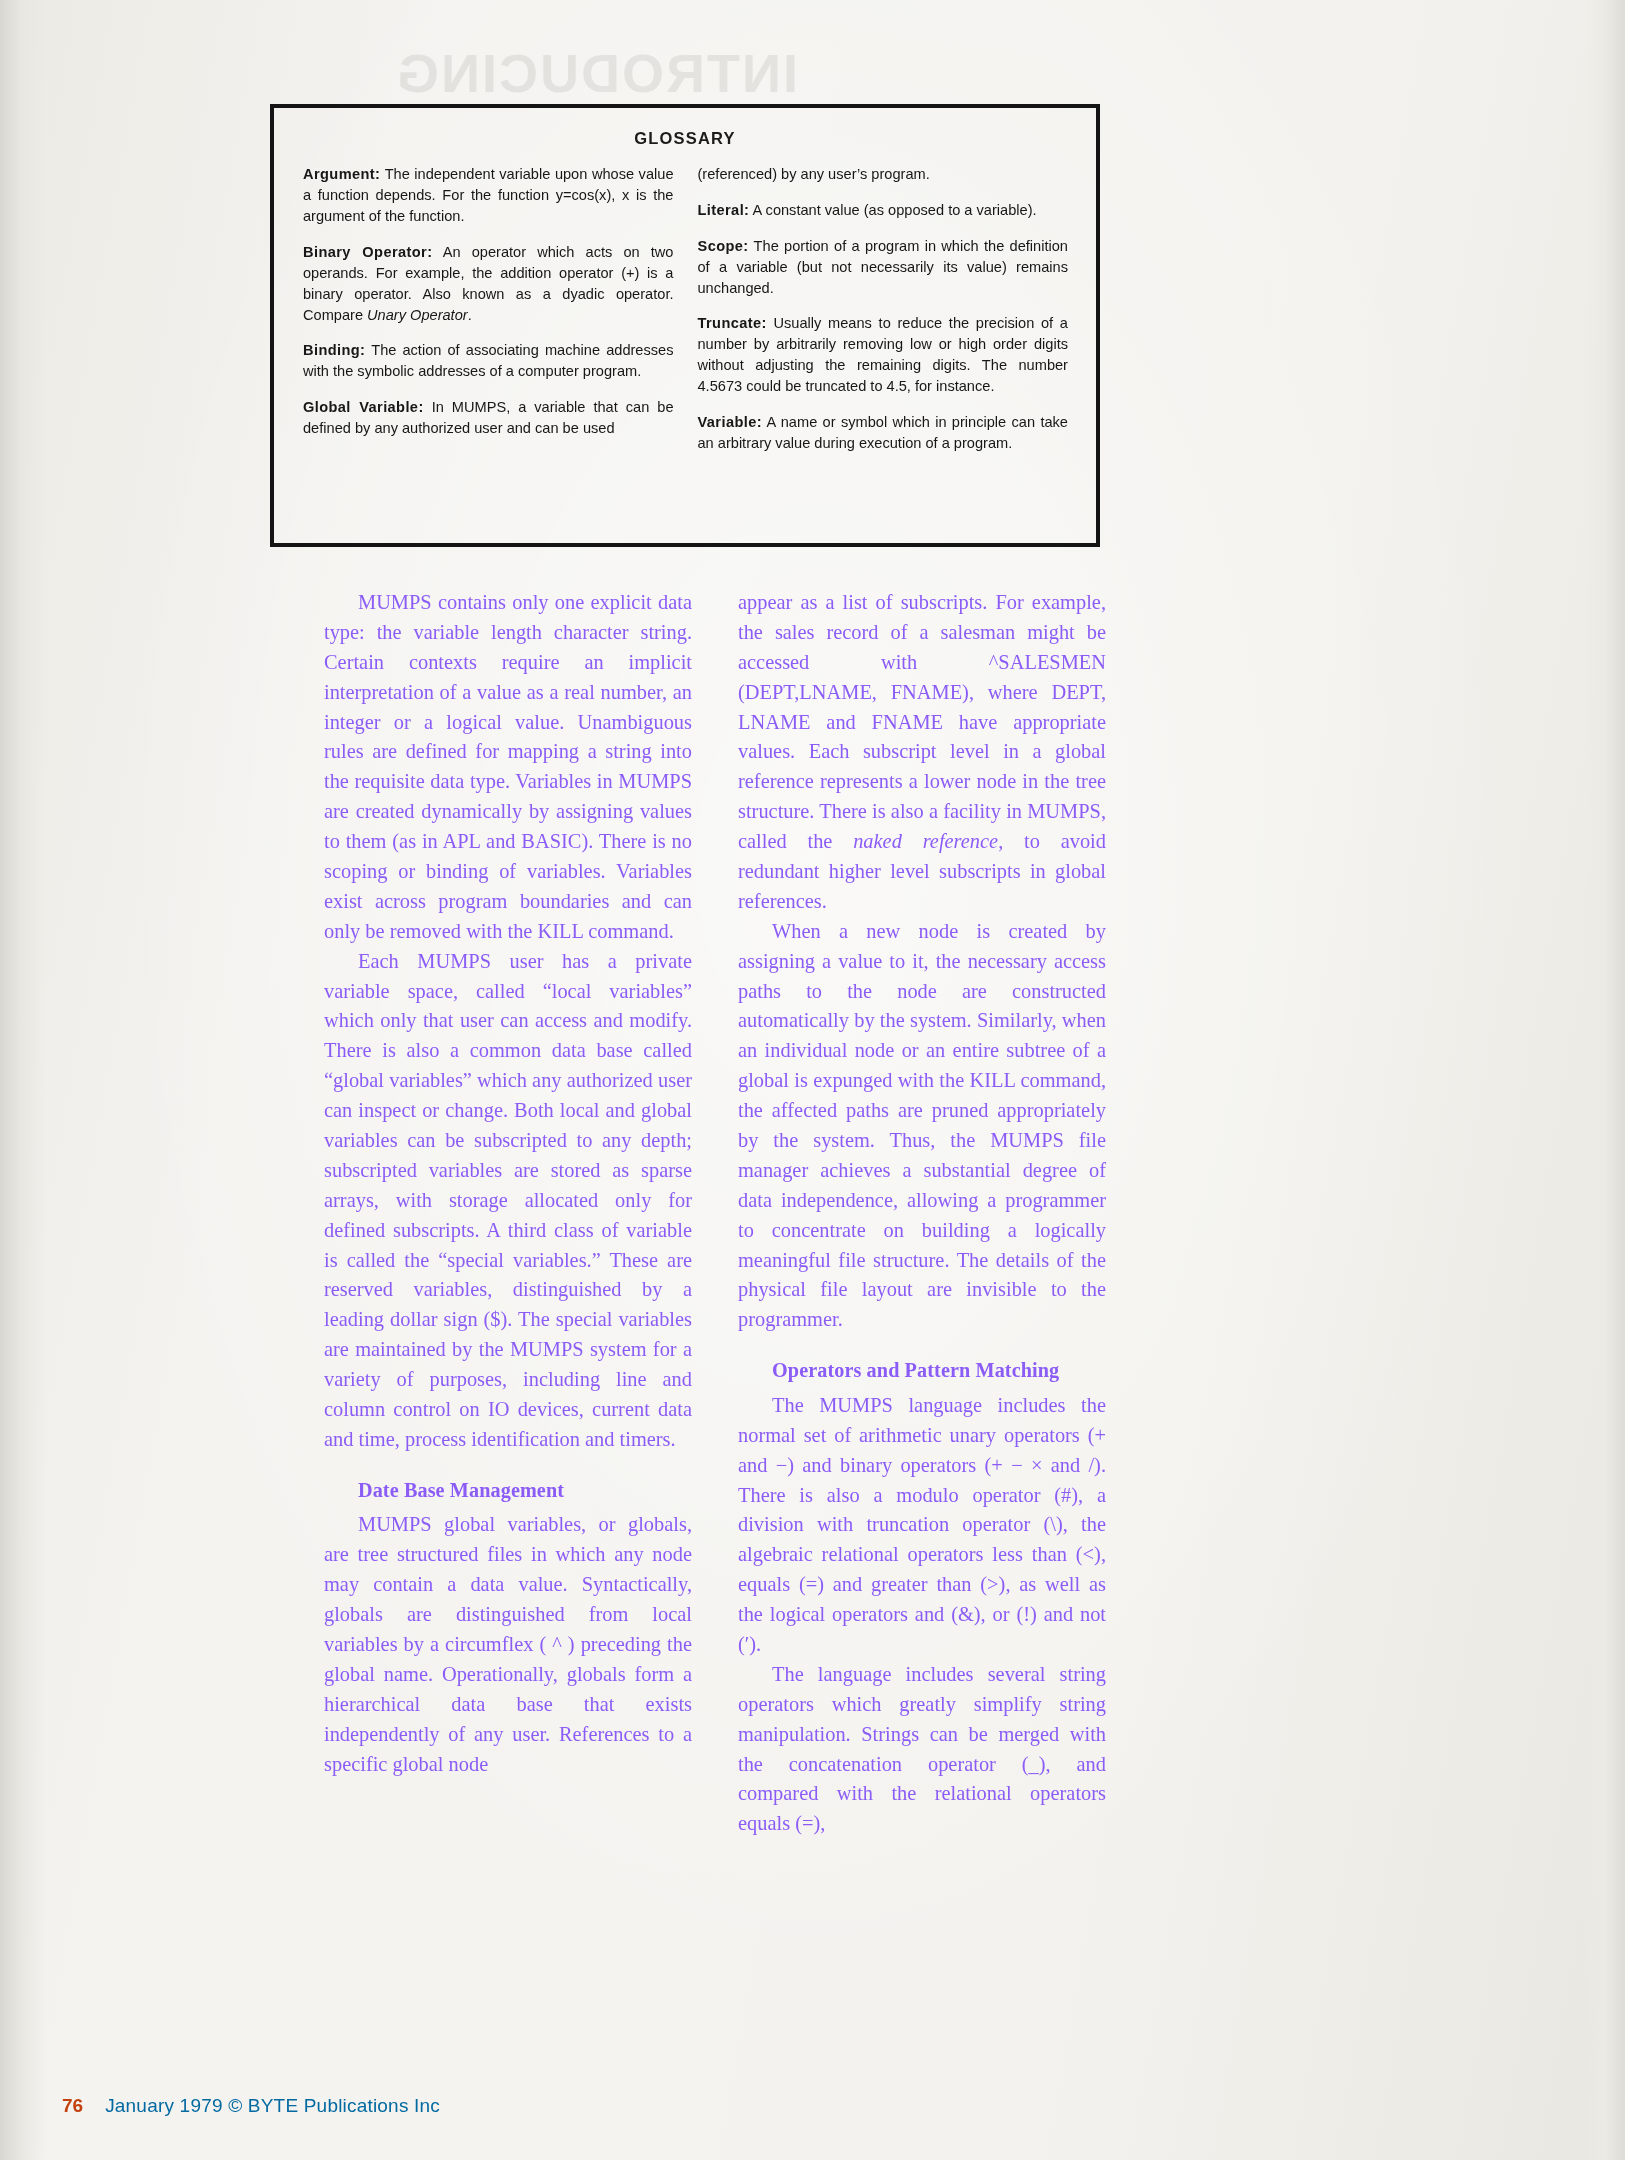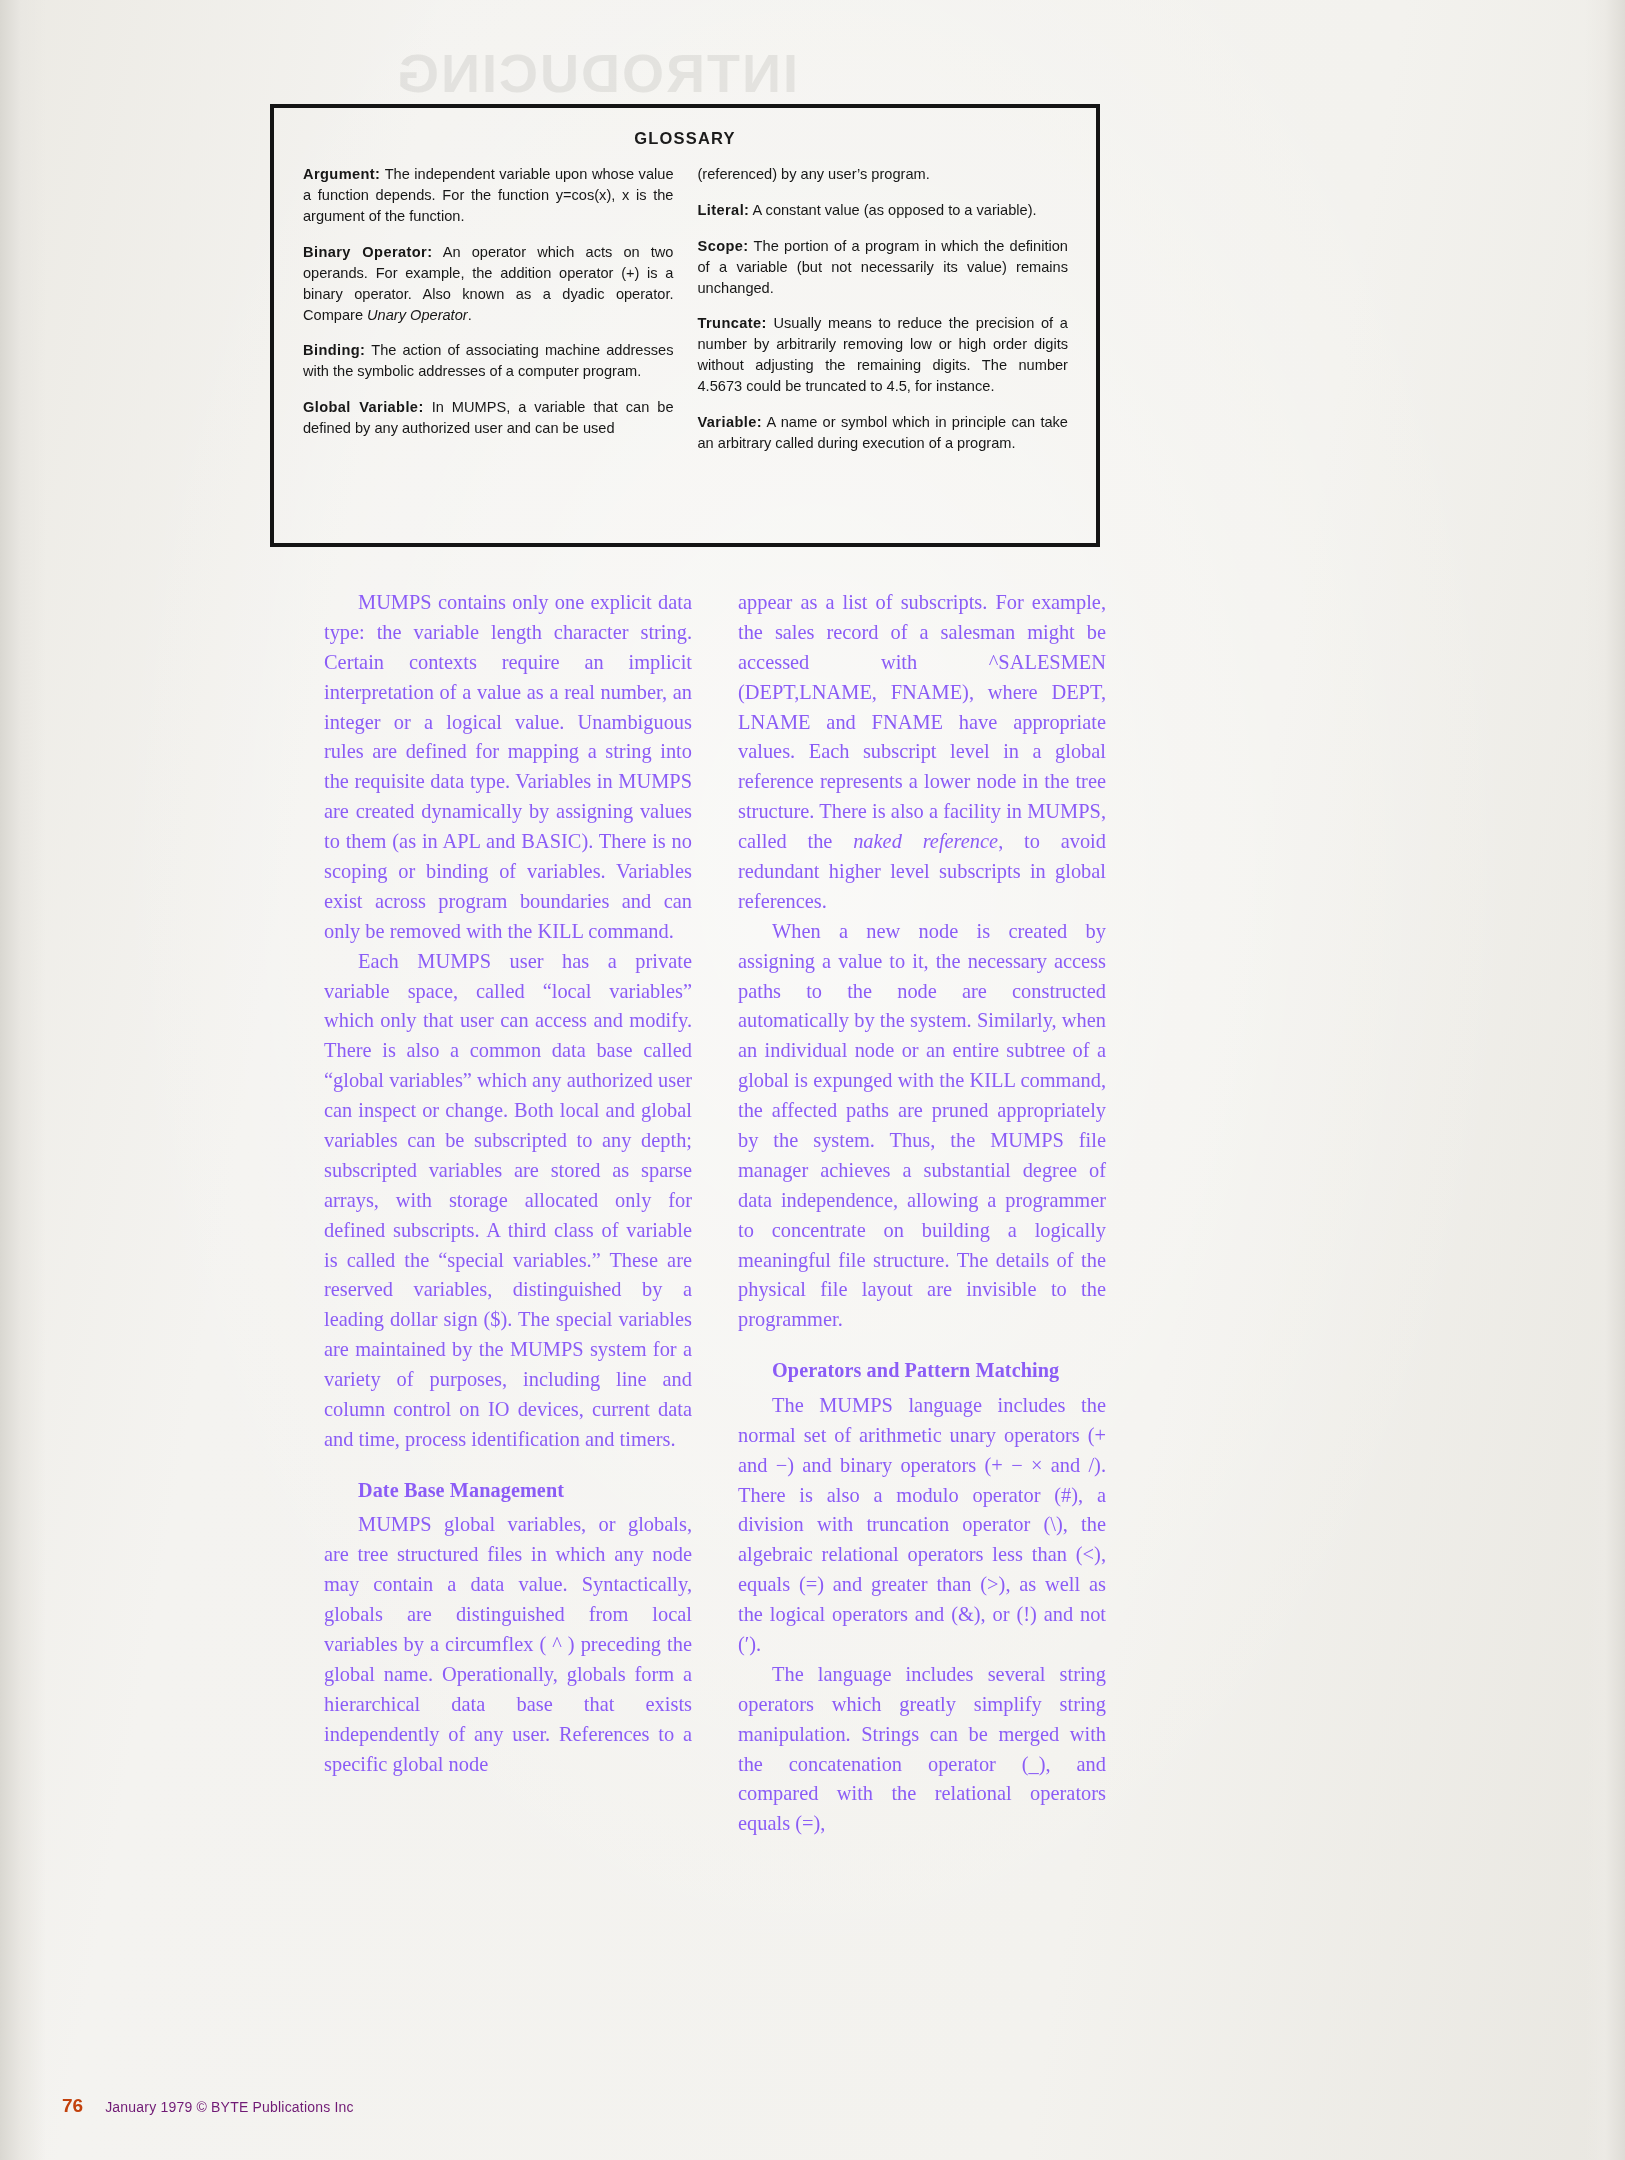--- a/index.html
+++ b/index.html
@@ -145,22 +145,22 @@
     align-items: baseline;
     gap: 22px;
     font-family: "Liberation Sans", "DejaVu Sans", sans-serif;
   }
   .footer .pageno {
     font-weight: bold;
     font-size: 19px;
     color: #c2410c;
   }
   .footer .credit {
-    font-size: 14px;
-    color: #701a75;
+    font-size: 19px;
+    color: #0369a1;
     letter-spacing: 0.2px;
   }
 </style>
 </head>
 <body>
 
 <div class="page-tint"></div>
 <div class="page-edge-left"></div>
 <div class="page-edge-right"></div>
 <div class="ghost-title">INTRODUCING</div>
@@ -206,21 +206,21 @@
 
         <div class="g-entry">
           <span class="term">Scope:</span><span> The portion of a program in which the definition of a variable (but not necessarily its value) remains unchanged.</span>
         </div>
 
         <div class="g-entry">
           <span class="term">Truncate:</span><span> Usually means to reduce the precision of a number by arbitrarily removing low or high order digits without adjusting the remaining digits. The number 4.5673 could be truncated to 4.5, for instance.</span>
         </div>
 
         <div class="g-entry">
-          <span class="term">Variable:</span><span> A name or symbol which in principle can take an arbitrary called during execution of a program.</span>
+          <span class="term">Variable:</span><span> A name or symbol which in principle can take an arbitrary value during execution of a program.</span>
         </div>
 
       </div>
     </div>
   </div>
 
   <div class="body-col left">
     <p>MUMPS contains only one explicit data type: the variable length character string. Certain contexts require an implicit interpretation of a value as a real number, an integer or a logical value. Unambiguous rules are defined for mapping a string into the requisite data type. Variables in MUMPS are created dynamically by assigning values to them (as in APL and BASIC). There is no scoping or binding of variables. Variables exist across program boundaries and can only be removed with the KILL command.</p>
     <p>Each MUMPS user has a private variable space, called “local variables” which only that user can access and modify. There is also a common data base called “global variables” which any authorized user can inspect or change. Both local and global variables can be subscripted to any depth; subscripted variables are stored as sparse arrays, with storage allocated only for defined subscripts. A third class of variable is called the “special variables.” These are reserved variables, distinguished by a leading dollar sign ($). The special variables are maintained by the MUMPS system for a variety of purposes, including line and column control on IO devices, current data and time, process identification and timers.</p>
     <p class="sub-head">Date Base Management</p>

